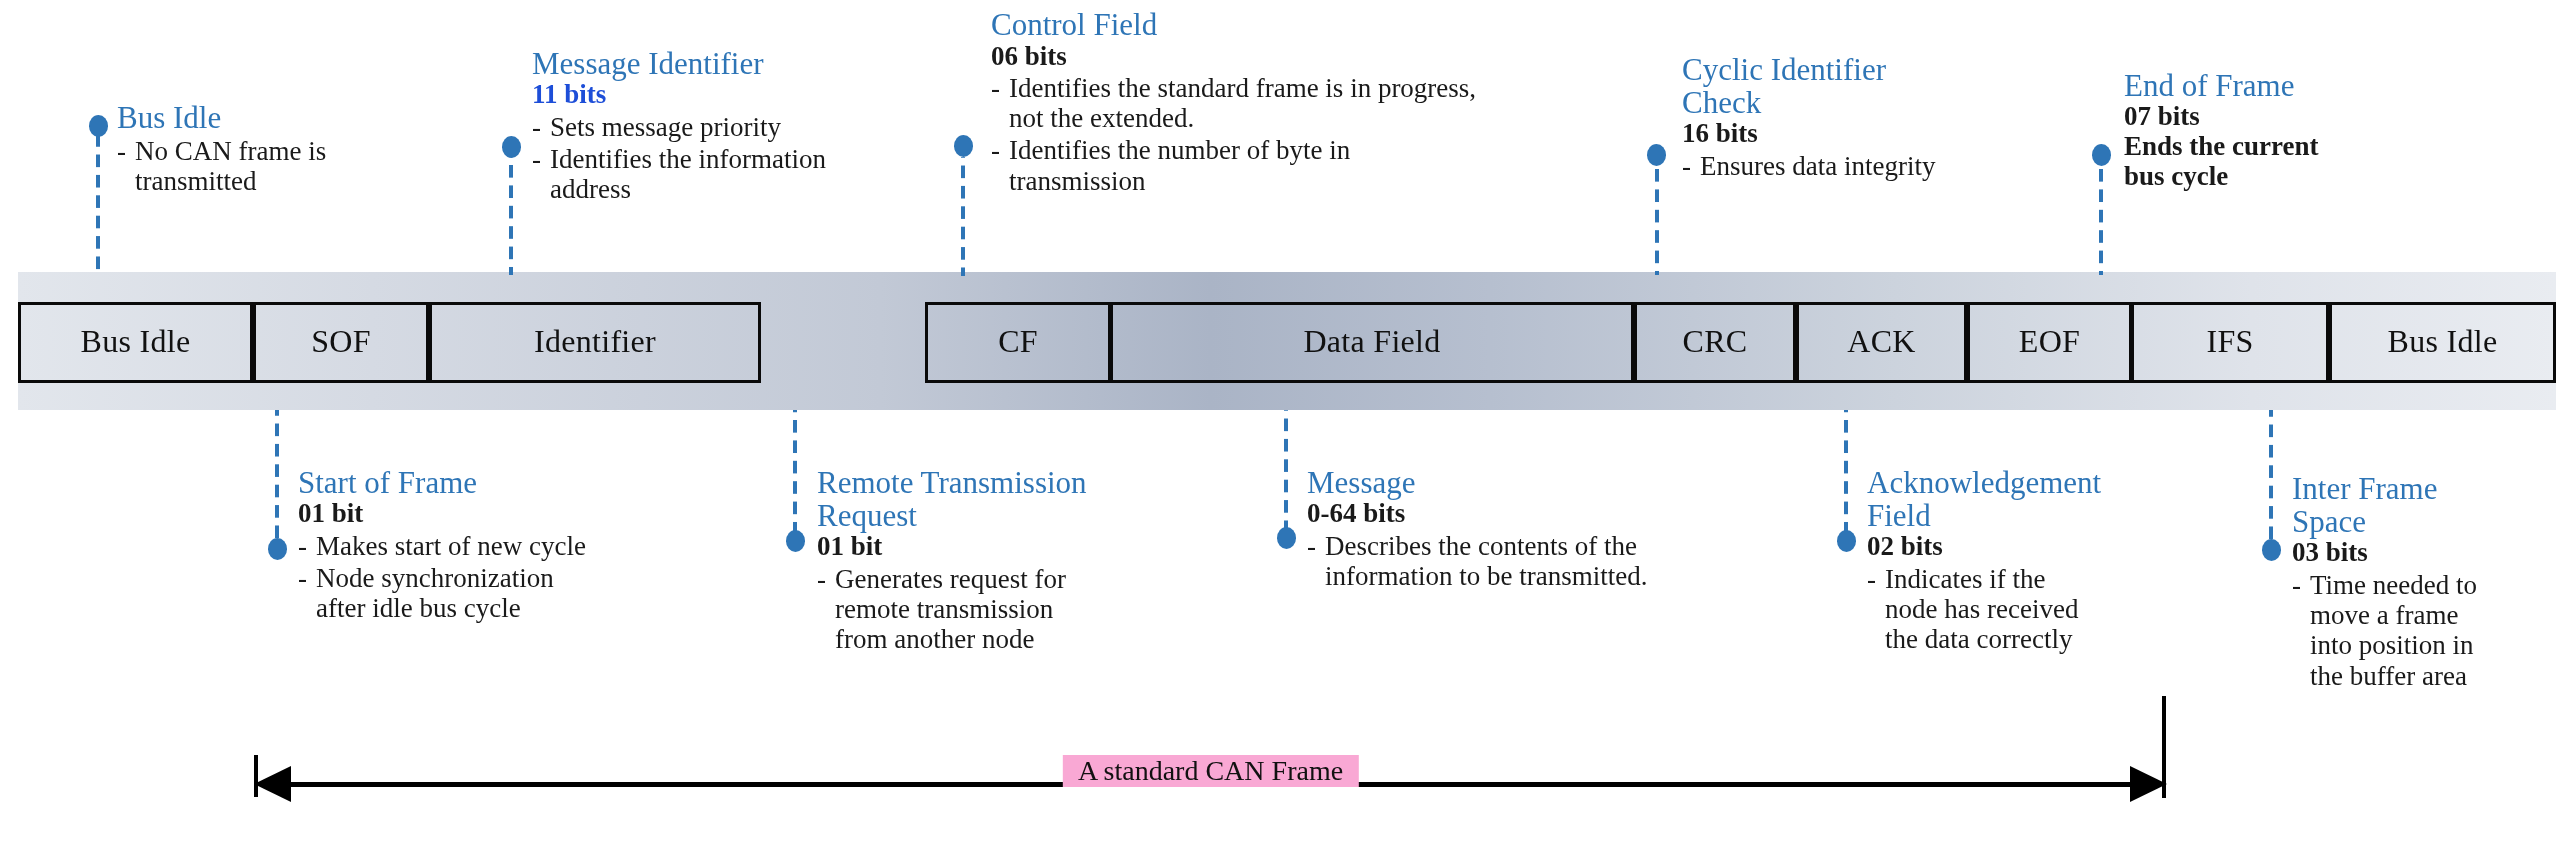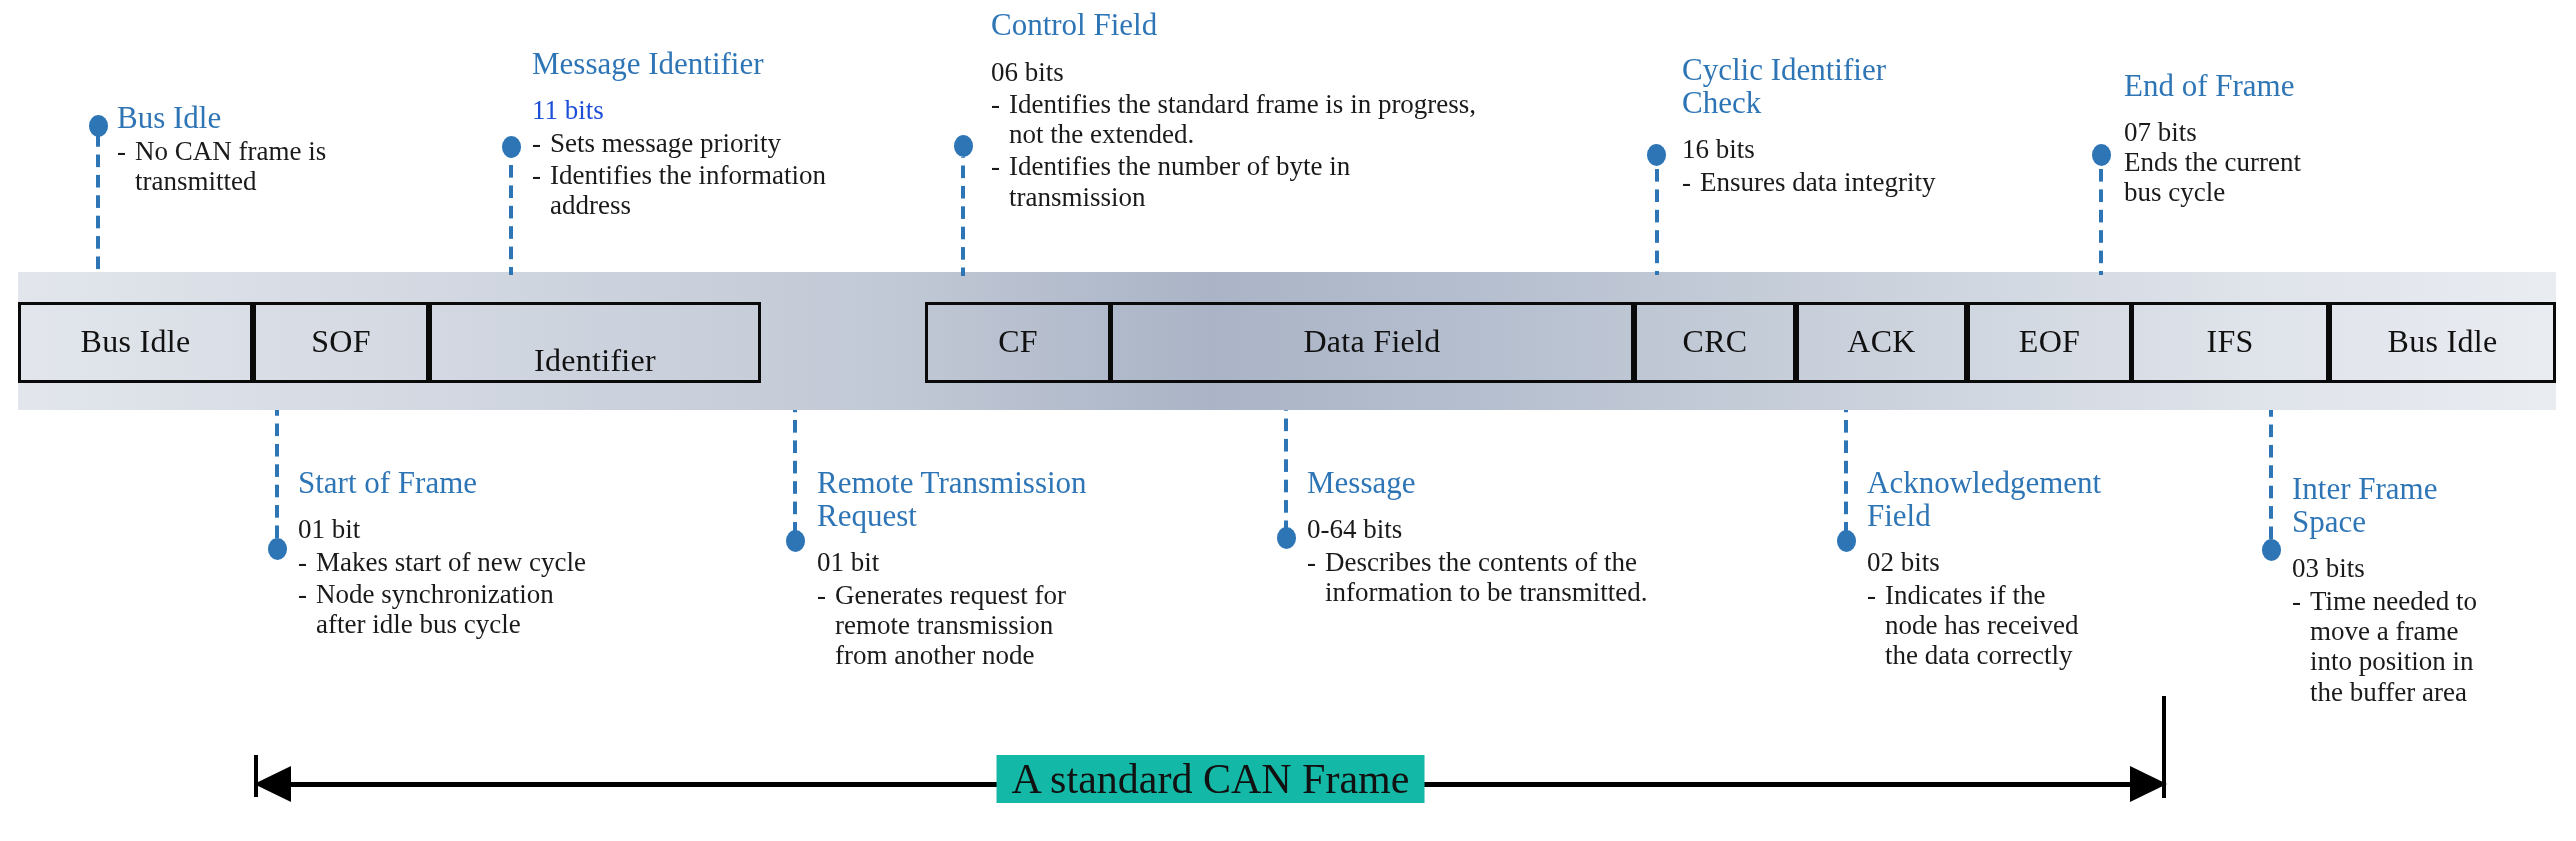--- a/index.html
+++ b/index.html
@@ -36,56 +36,56 @@
     background-repeat:repeat-y;
   }
   .dot{
     position:absolute;width:19px;height:21.6px;border-radius:50%;
     background:#2E75B6;
   }
 
   
   .callout{position:absolute;}
   .hd{color:#2E75B6;font-size:31px;line-height:1.07;white-space:pre-line;}
-  .sub{color:#1a1a1a;font-size:27px;line-height:1.10;margin-top:16px;white-space:pre-line;}
+  .sub{color:#1a1a1a;font-size:27px;line-height:1.10;margin-top:0;white-space:pre-line;font-weight:bold;}
   .bullets{margin-top:1.2px;}
   .bl{
     display:flex;color:#1a1a1a;font-size:27px;line-height:1.12;
     margin-top:1.8px;
   }
   .bl .dash{width:18px;flex:0 0 18px;}
   .bl .txt{white-space:pre-line;}
 
   
   .arrowwrap{position:absolute;left:251px;top:766px;width:1802px;height:36px;}
   .arrowline{position:absolute;left:36px;top:15.6px;width:1730px;height:5.4px;background:#000;}
   .ahead{position:absolute;top:0;width:0;height:0;border-top:18px solid transparent;border-bottom:18px solid transparent;}
   .ahead.left{left:0;border-right:37px solid #000;}
   .ahead.right{right:0;border-left:37px solid #000;}
   .arrowlabel{
     position:absolute;left:50%;top:-10.8px;transform:translateX(-50%);
-    background:#14b8a6;padding:0 15.6px;font-size:42px;color:#111;white-space:nowrap;text-align:center;
+    background:#f9a8d4;padding:0 15.6px;font-size:28px;color:#111;white-space:nowrap;text-align:center;
   }
   .tick{position:absolute;width:3.6px;background:#000;}
 </style>
 </head>
 <body>
 
 <div class="stage">
 
   <div class="band"></div>
 
   <div class="boxrow">
     <div class="fbox" style="left:18px;width:235px;">
       <span>Bus Idle</span>
     </div>
     <div class="fbox" style="left:253px;width:176px;">
       <span>SOF</span>
     </div>
-    <div class="fbox" style="left:429px;width:332px;align-items:flex-end;">
+    <div class="fbox" style="left:429px;width:332px;">
       <span>Identifier</span>
     </div>
     <div class="fbox" style="left:925px;width:186px;">
       <span>CF</span>
     </div>
     <div class="fbox" style="left:1110px;width:524px;">
       <span>Data Field</span>
     </div>
     <div class="fbox" style="left:1634px;width:162px;justify-content:center;">
       <span>CRC</span>

